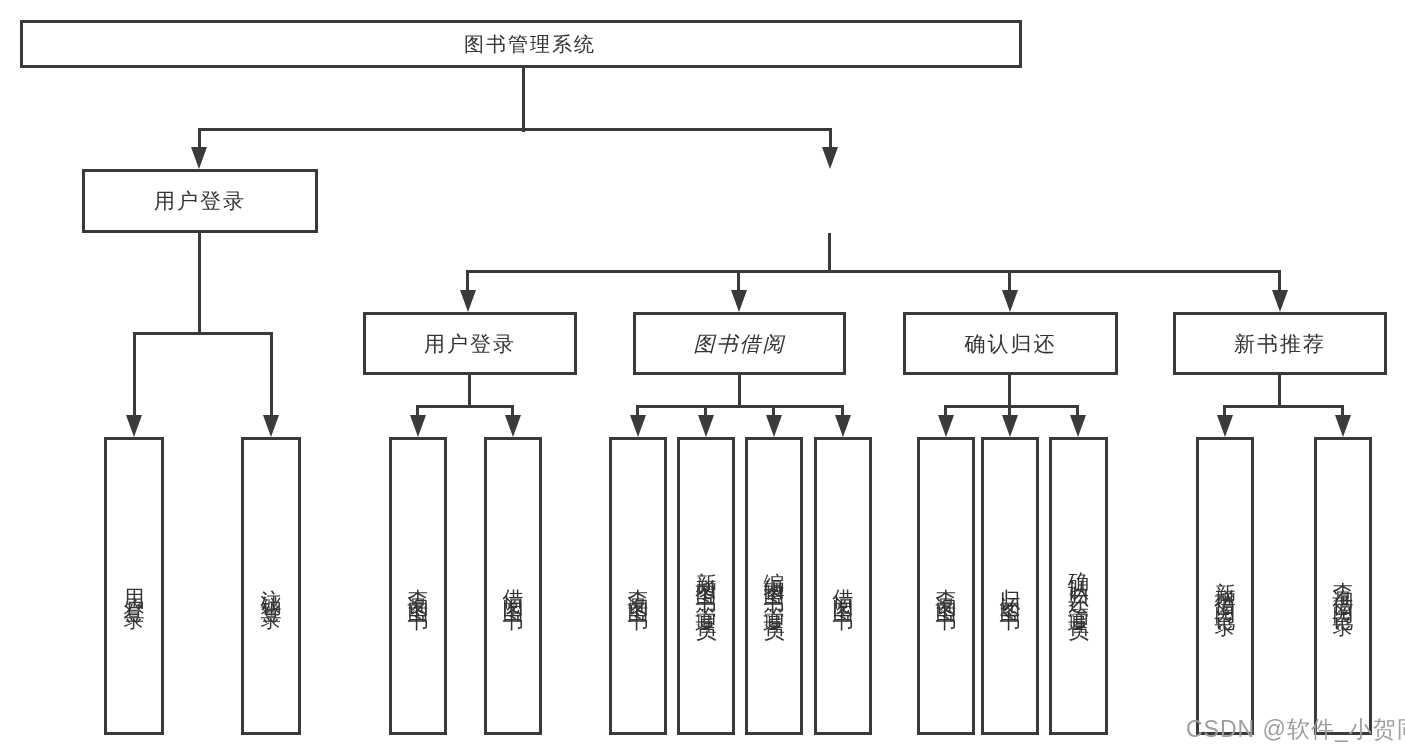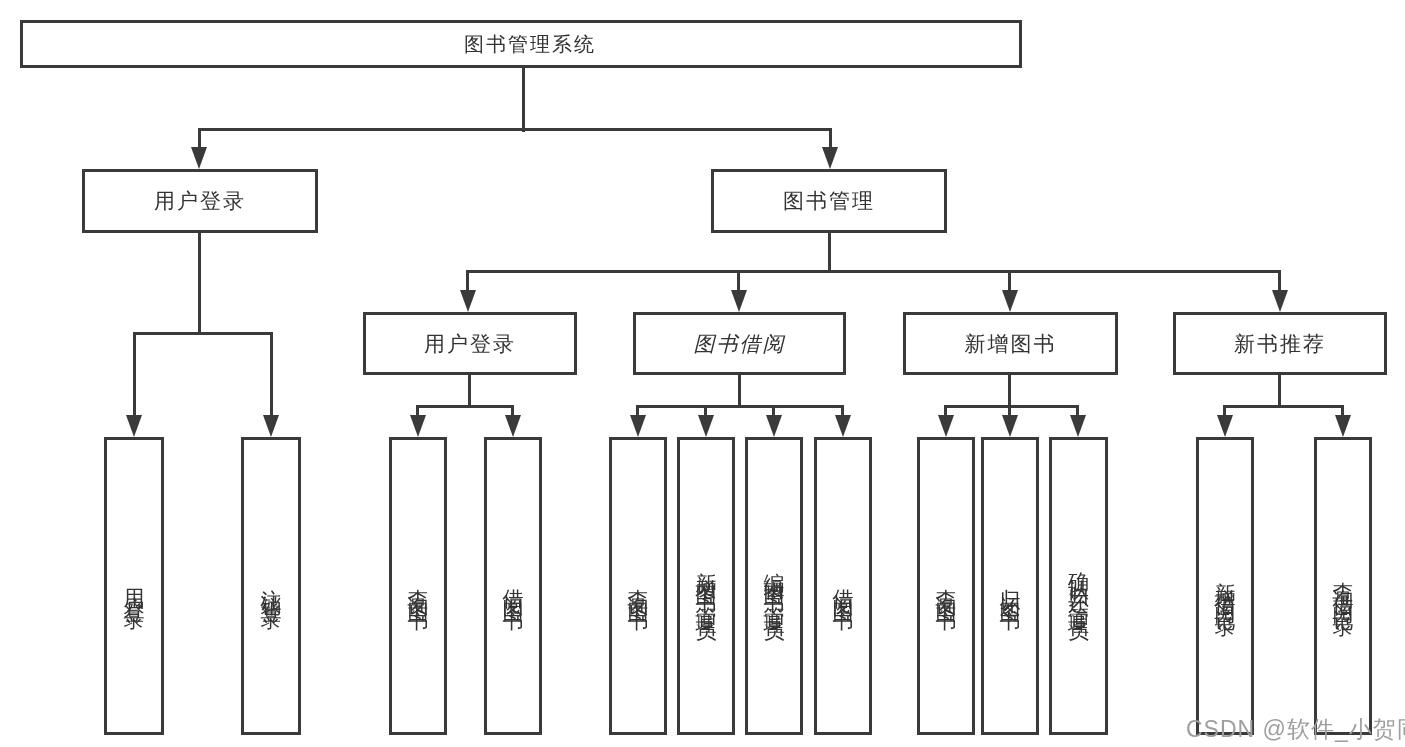--- a/index.html
+++ b/index.html
@@ -68,25 +68,24 @@
   }
 </style>
 </head>
 <body>
 
 <div class="canvas">
 
   <div class="box root" style="left:20px; top:20px; width:1002px; height:48px;padding-left:18px;">图书管理系统</div>
 
   <div class="box" style="left:82px; top:169px; width:236px; height:64px;">用户登录</div>
-  <div class="box" style="left:711px; top:169px; width:236px; height:64px;">图书管理</div>
 
   <div class="box" style="left:363px; top:312px; width:214px; height:63px;">用户登录</div>
   <div class="box" style="left:633px; top:312px; width:213px; height:63px;font-style:italic;">图书借阅</div>
-  <div class="box" style="left:903px; top:312px; width:215px; height:63px;">新增图书</div>
+  <div class="box" style="left:903px; top:312px; width:215px; height:63px;">确认归还</div>
   <div class="box" style="left:1173px; top:312px; width:214px; height:63px;">新书推荐</div>
 
   <div class="leaf" style="left:104px; width:60px;">用户登录</div>
   <div class="leaf" style="left:241px; width:60px;">注销登录</div>
 
   <div class="leaf" style="left:389px; width:58px;">查询图书</div>
   <div class="leaf" style="left:484px; width:58px;">借阅图书</div>
 
   <div class="leaf" style="left:609px; width:58px;">查询图书</div>
   <div class="leaf" style="left:677px; width:58px;">新增图书（管理员）</div>

